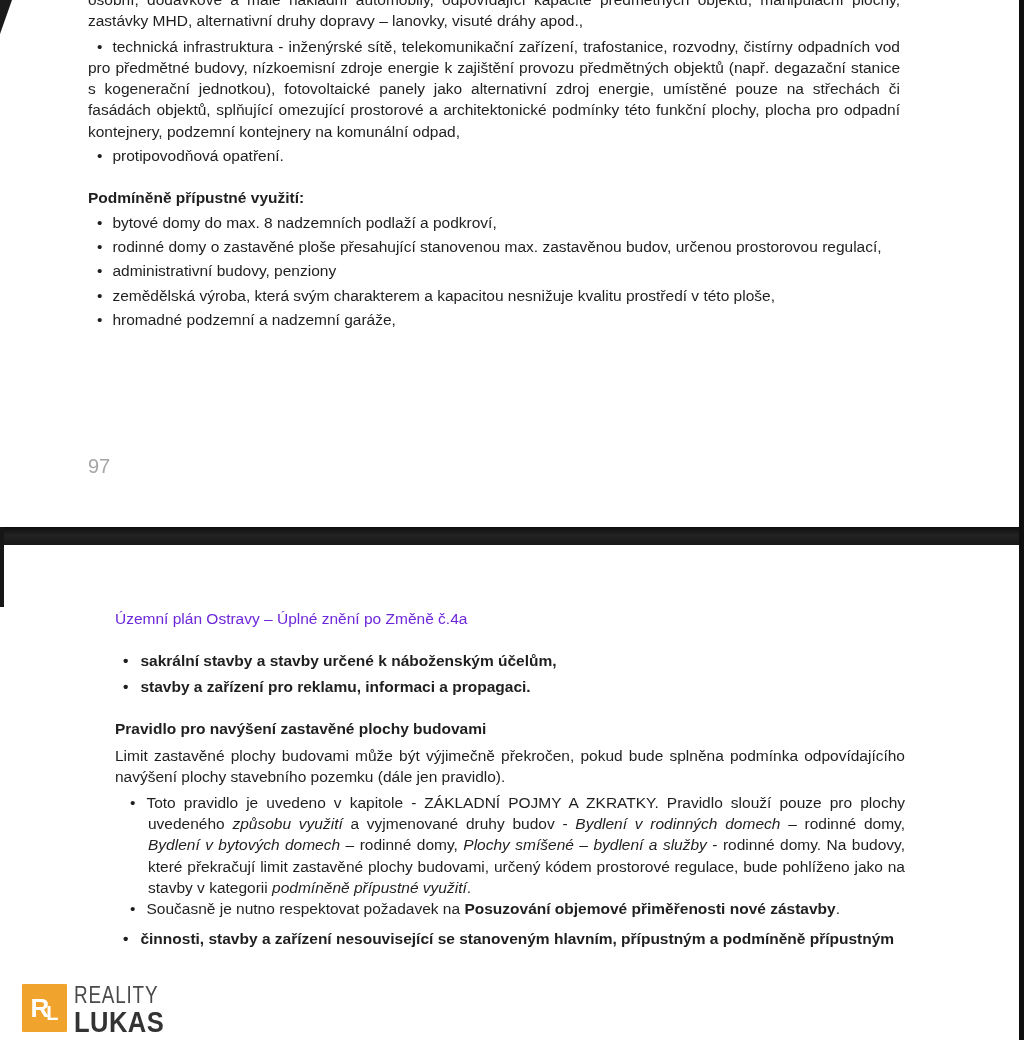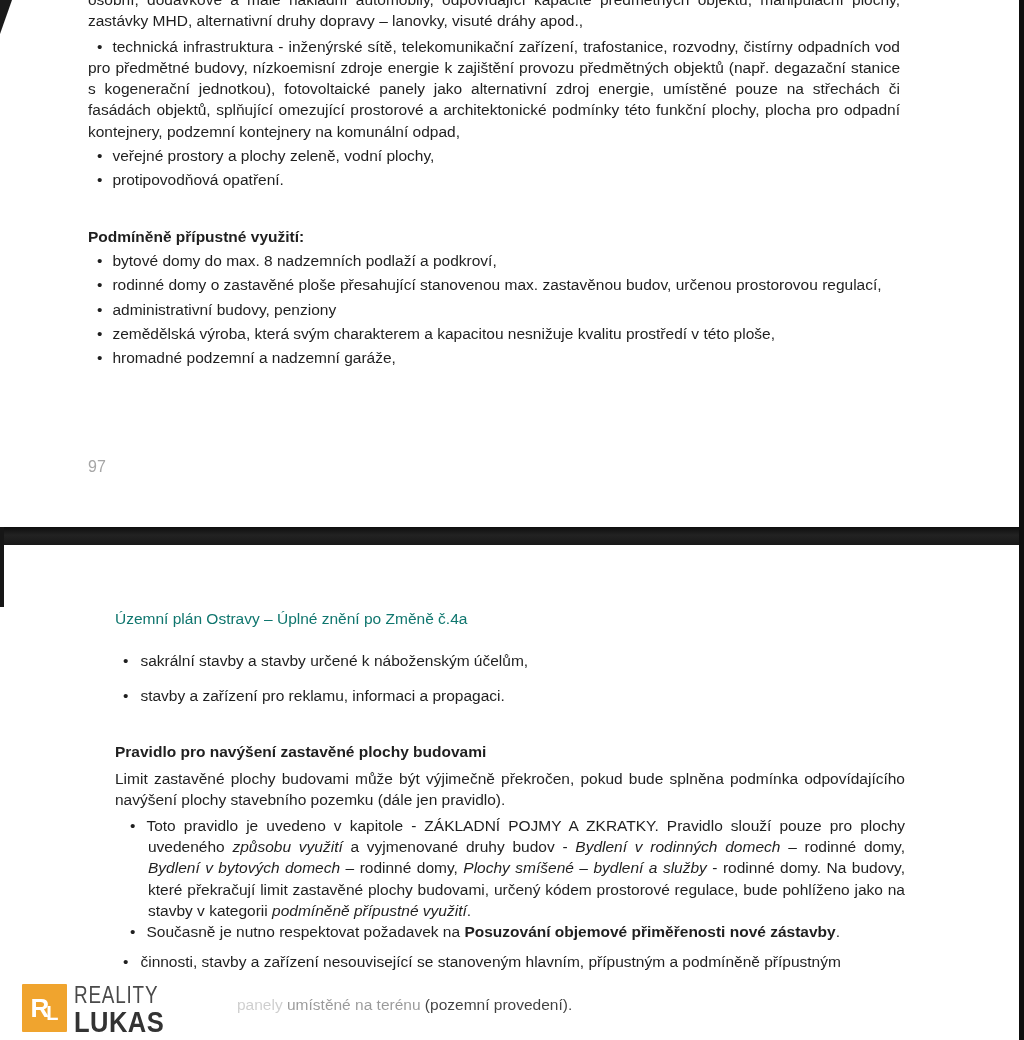--- a/index.html
+++ b/index.html
@@ -7,35 +7,35 @@
     width:1024px;height:1040px;position:relative;overflow:hidden;
     background:#ffffff;color:#1f1f1f;
     font-family:"Liberation Sans", sans-serif;
   }
   
   #page1{position:absolute;top:0;left:88px;width:812px;height:527px;overflow:hidden;}
   #page2{position:absolute;top:545px;left:115px;width:790px;height:495px;overflow:hidden;}
   p{margin:0;font-size:15.5px;line-height:21.3px;text-align:justify;}
   .para{margin:0 0 4px 0;}
   #page1-blocks > p:first-child{margin-top:-11px;}
-  .heading{font-weight:700;margin:35px 0 3px 0;text-align:left;}
+  .heading{font-weight:700;margin:21px 0 3px 0;text-align:left;}
   .marker{display:inline;}
   
   #page1-blocks .bullet{text-indent:9px;margin:3px 0;}
   #page1-blocks .bullet .marker{margin-right:10px;}
   
-  #page2-blocks .bullet{padding-left:8px;margin:13px 0;}
+  #page2-blocks .bullet{padding-left:8px;margin:4px 0;font-weight:bold;}
   #page2-blocks .bullet .marker{margin-right:12px;}
   
   #page2-blocks .bullet2{padding-left:33px;text-indent:-18px;margin:0;}
   #page2-blocks .bullet2 .marker{margin-right:11px;}
   #page2-blocks > p:nth-child(4){margin-top:6px;}   
   #page2-blocks > p:nth-child(7){margin-top:8px;}   
-  #doc-header{color:#0f766e;margin:63px 0 21px 0;text-align:left;}
-  #page-number{position:absolute;left:0;top:456px;color:#a6a6a6;font-size:16px;}
+  #doc-header{color:#6d28d9;margin:63px 0 21px 0;text-align:left;}
+  #page-number{position:absolute;left:0;top:456px;color:#a6a6a6;font-size:20px;}
   #faded-line{padding-left:122px;margin-top:22px;text-align:left;white-space:nowrap;}
   
   #separator-band{position:absolute;top:527px;left:0;width:1024px;height:18px;
     background:linear-gradient(#0e0e0e,#222222 45%,#181818);}
   #right-border{position:absolute;top:0;right:0;width:5px;height:1040px;background:#0e0e0e;}
   #corner-wedge{position:absolute;top:0;left:0;width:12px;height:34px;background:#1a1a1a;
     clip-path:polygon(0 0,100% 0,0 100%);}
   #left-sliver{position:absolute;top:527px;left:0;width:4px;height:80px;background:#161616;}
   
   #watermark{position:absolute;left:22px;top:984px;display:flex;align-items:flex-start;gap:7px;}
@@ -49,21 +49,20 @@
   #logo-line2{font-size:29px;font-weight:700;color:#333;letter-spacing:.5px;
     transform:scaleX(.88);transform-origin:left;line-height:1.0;margin-top:1px;}
 </style>
 </head>
 <body>
 
 <div id="page1">
   <div id="page1-blocks">
       <p class="para"><span>osobní, dodávkové a malé nákladní automobily, odpovídající kapacitě předmětných objektů, manipulační plochy, zastávky MHD, alternativní druhy dopravy – lanovky, visuté dráhy apod.,</span></p>
       <p class="bullet"><span class="marker">•</span><span>technická infrastruktura - inženýrské sítě, telekomunikační zařízení, trafostanice, rozvodny, čistírny odpadních vod pro předmětné budovy, nízkoemisní zdroje energie k zajištění provozu předmětných objektů (např. degazační stanice s kogenerační jednotkou), fotovoltaické panely jako alternativní zdroj energie, umístěné pouze na střechách či fasádách objektů, splňující omezující prostorové a architektonické podmínky této funkční plochy, plocha pro odpadní kontejnery, podzemní kontejnery na komunální odpad,</span></p>
-      <p class="bullet"><span class="marker">•</span><span>veřejné prostory a plochy zeleně, vodní plochy,</span></p>
       <p class="bullet"><span class="marker">•</span><span>protipovodňová opatření.</span></p>
       <p class="heading"><span>Podmíněně přípustné využití:</span></p>
       <p class="bullet"><span class="marker">•</span><span>bytové domy do max. 8 nadzemních podlaží a podkroví,</span></p>
       <p class="bullet"><span class="marker">•</span><span>rodinné domy o zastavěné ploše přesahující stanovenou max. zastavěnou budov, určenou prostorovou regulací,</span></p>
       <p class="bullet"><span class="marker">•</span><span>administrativní budovy, penziony</span></p>
       <p class="bullet"><span class="marker">•</span><span>zemědělská výroba, která svým charakterem a kapacitou nesnižuje kvalitu prostředí v této ploše,</span></p>
       <p class="bullet"><span class="marker">•</span><span>hromadné podzemní a nadzemní garáže,</span></p>
     </div>
   <p id="page-number">97</p>
 </div>
@@ -77,21 +76,20 @@
   <p id="doc-header">Územní plán Ostravy – Úplné znění po Změně č.4a</p>
   <div id="page2-blocks">
       <p class="bullet"><span class="marker">•</span><span>sakrální stavby a stavby určené k náboženským účelům,</span></p>
       <p class="bullet"><span class="marker">•</span><span>stavby a zařízení pro reklamu, informaci a propagaci.</span></p>
       <p class="heading"><span>Pravidlo pro navýšení zastavěné plochy budovami</span></p>
       <p class="para"><span>Limit zastavěné plochy budovami může být výjimečně překročen, pokud bude splněna podmínka odpovídajícího navýšení plochy stavebního pozemku (dále jen pravidlo).</span></p>
       <p class="bullet2"><span class="marker">•</span><span>Toto pravidlo je uvedeno v kapitole - ZÁKLADNÍ POJMY A ZKRATKY. Pravidlo slouží pouze pro plochy uvedeného </span><span style="font-style: italic;">způsobu využití</span><span> a vyjmenované druhy budov - </span><span style="font-style: italic;">Bydlení v rodinných domech</span><span> – rodinné domy, </span><span style="font-style: italic;">Bydlení v bytových domech</span><span> – rodinné domy, </span><span style="font-style: italic;">Plochy smíšené – bydlení a služby</span><span> - rodinné domy. Na budovy, které překračují limit zastavěné plochy budovami, určený kódem prostorové regulace, bude pohlíženo jako na stavby v kategorii </span><span style="font-style: italic;">podmíněně přípustné využití</span><span>.</span></p>
       <p class="bullet2"><span class="marker">•</span><span>Současně je nutno respektovat požadavek na </span><span style="font-weight: 700;">Posuzování objemové přiměřenosti nové zástavby</span><span>.</span></p>
       <p class="bullet"><span class="marker">•</span><span>činnosti, stavby a zařízení nesouvisející se stanoveným hlavním, přípustným a podmíněně přípustným</span></p>
     </div>
-  <p id="faded-line"><span style="opacity: 0.22;">panely </span><span style="opacity: 0.45;">umístěné na terénu </span><span style="opacity: 0.85;">(pozemní provedení).</span></p>
 </div>
 
 <div id="watermark">
   <div id="logo-square">
     <span class="mr">R</span>
     <span class="ml">L</span>
   </div>
   <div id="logo-text">
     <span id="logo-line1">REALITY</span>
     <span id="logo-line2">LUKAS</span>

